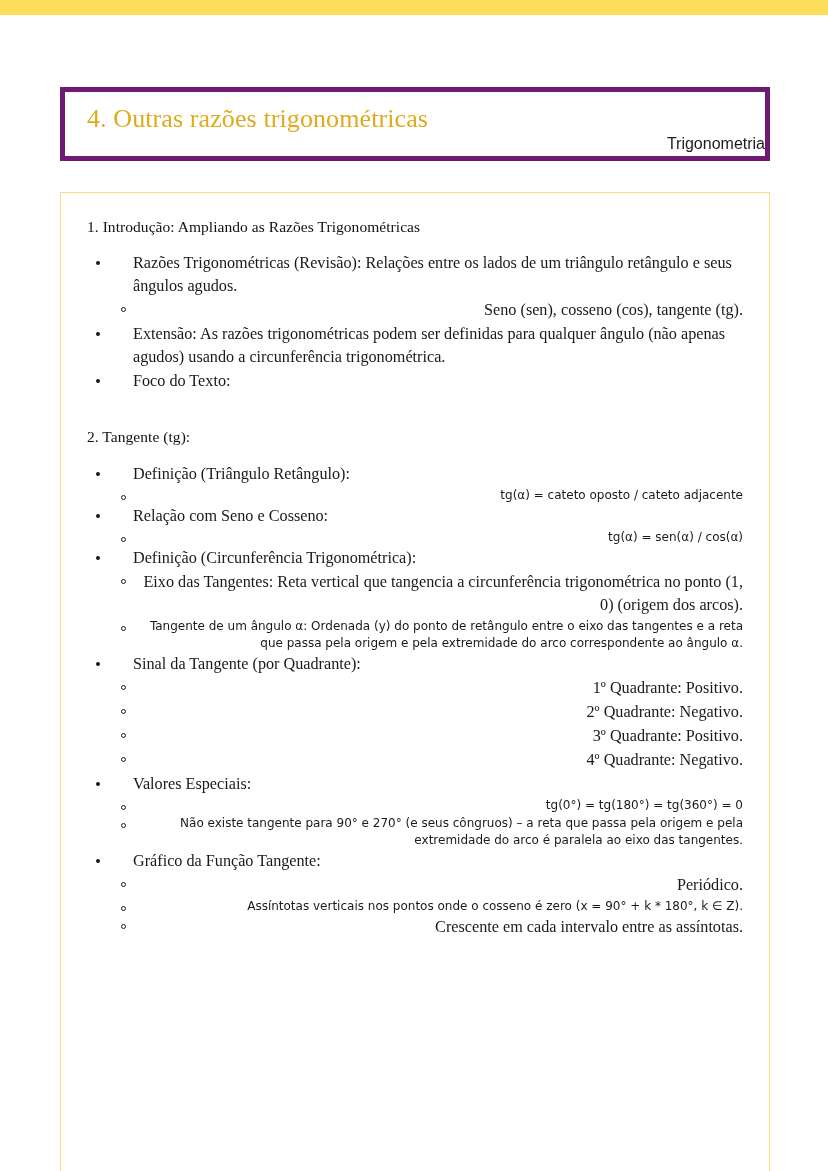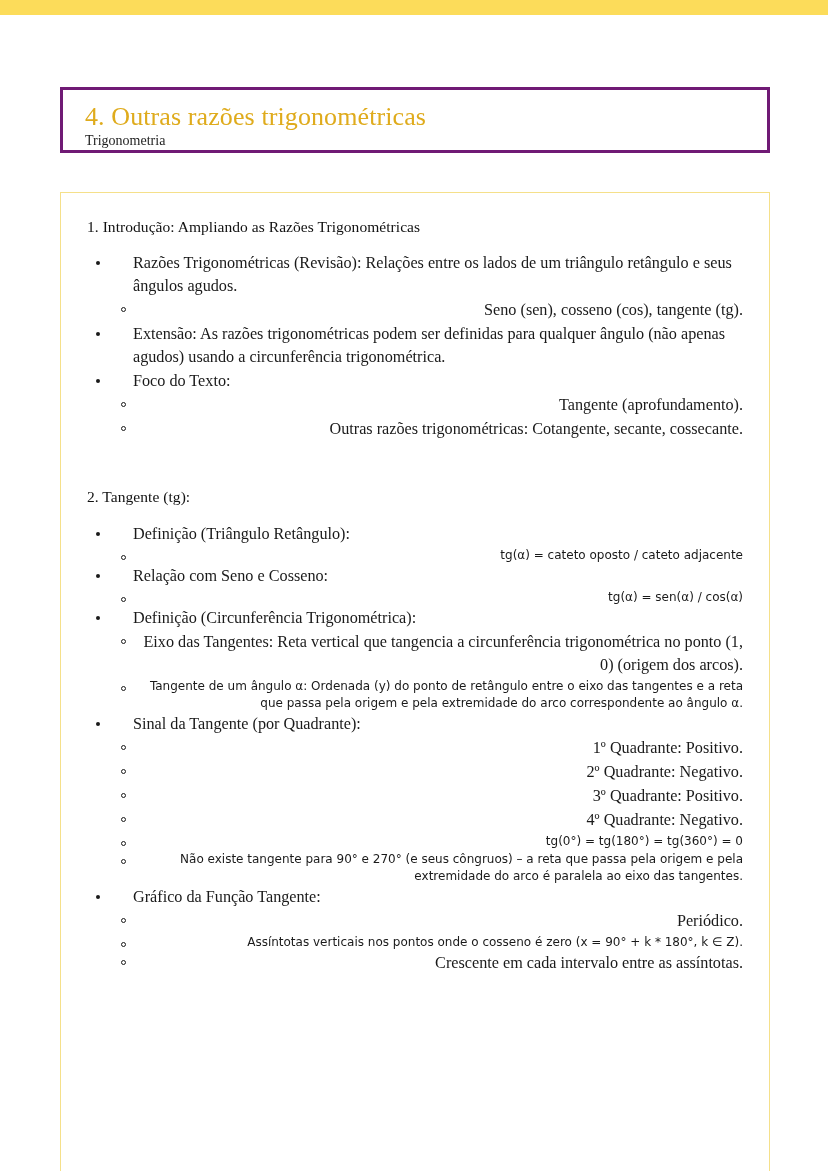--- a/index.html
+++ b/index.html
@@ -30,45 +30,46 @@
     top: 15px;
     left: 0;
     width: 828px;
   }
 
   .header-card {
     position: absolute;
     left: 60px;
     top: 72px;
     width: 710px;
-    height: 66px;
-    border: 3px solid #701a75;
+    height: 74px;
+    border: 5px solid #701a75;
     background: #ffffff;
     box-sizing: border-box;
   }
   .header-inner {
     padding: 12px 0 0 22px;
   }
   .doc-title {
     font-family: "Liberation Serif", "DejaVu Serif", serif;
     font-size: 26px;
     font-weight: 400;
     color: #dfab1c;
     line-height: 1.12;
     letter-spacing: 0.1px;
     margin: 0;
     white-space: nowrap;
   }
   .doc-subtitle {
-    font-family: Liberation Serif, serif;
-    font-size: 14px;
+    font-family: Liberation Sans, sans-serif;
+    font-size: 16px;
     font-weight: 400;
     color: #1d1d1d;
     line-height: 1.15;
     margin: 2px 0 0 0;
+    text-align: right;
   }
 
   .content-card {
     position: absolute;
     left: 60px;
     top: 177px;
     width: 710px;
     height: 1010px;
     border: 1px solid #f5e08a;
     border-bottom: none;
@@ -82,21 +83,21 @@
   h2.section-heading {
     font-family: "Liberation Serif", "DejaVu Serif", serif;
     font-size: 15.5px;
     font-weight: normal;
     color: #111111;
     margin: 0 0 16px 0;
     line-height: 1.25;
     letter-spacing: 0.05px;
   }
   h2.section-heading.spaced-top {
-    margin-top: 46px;
+    margin-top: 34px;
   }
 
   ul.lvl1 {
     list-style: none;
     margin: 0;
     padding: 0;
   }
   ul.lvl1 > li.l1 {
     position: relative;
     padding-left: 26px;
@@ -182,30 +183,20 @@
             </li>
           </ul>
           <li class="l1">
             <span class="bullet-dot"></span>
             <span class="l1-text">Extensão: As razões trigonométricas podem ser definidas para qualquer ângulo (não apenas agudos) usando a circunferência trigonométrica.</span>
           </li>
           <li class="l1">
             <span class="bullet-dot"></span>
             <span class="l1-text">Foco do Texto:</span>
           </li>
-          <ul class="lvl2">
-            <li class="l2">
-              <span class="bullet-ring"></span>
-              <span class="l2-text">Tangente (aprofundamento).</span>
-            </li>
-            <li class="l2">
-              <span class="bullet-ring"></span>
-              <span class="l2-text">Outras razões trigonométricas: Cotangente, secante, cossecante.</span>
-            </li>
-          </ul>
         </ul>
         <h2 class="section-heading spaced-top">2. Tangente (tg):</h2>
         <ul class="lvl1">
           <li class="l1">
             <span class="bullet-dot"></span>
             <span class="l1-text">Definição (Triângulo Retângulo):</span>
           </li>
           <ul class="lvl2">
             <li class="l2">
               <span class="bullet-ring"></span>
@@ -251,20 +242,24 @@
             </li>
             <li class="l2">
               <span class="bullet-ring"></span>
               <span class="l2-text">3º Quadrante: Positivo.</span>
             </li>
             <li class="l2">
               <span class="bullet-ring"></span>
               <span class="l2-text">4º Quadrante: Negativo.</span>
             </li>
           </ul>
+          <li class="l1">
+            <span class="bullet-dot"></span>
+            <span class="l1-text">Valores Especiais:</span>
+          </li>
           <ul class="lvl2">
             <li class="l2">
               <span class="bullet-ring"></span>
               <span class="l2-text math">tg(0°) = tg(180°) = tg(360°) = 0</span>
             </li>
             <li class="l2">
               <span class="bullet-ring"></span>
               <span class="l2-text math">Não existe tangente para 90° e 270° (e seus côngruos) – a reta que passa pela origem e pela extremidade do arco é paralela ao eixo das tangentes.</span>
             </li>
           </ul>

